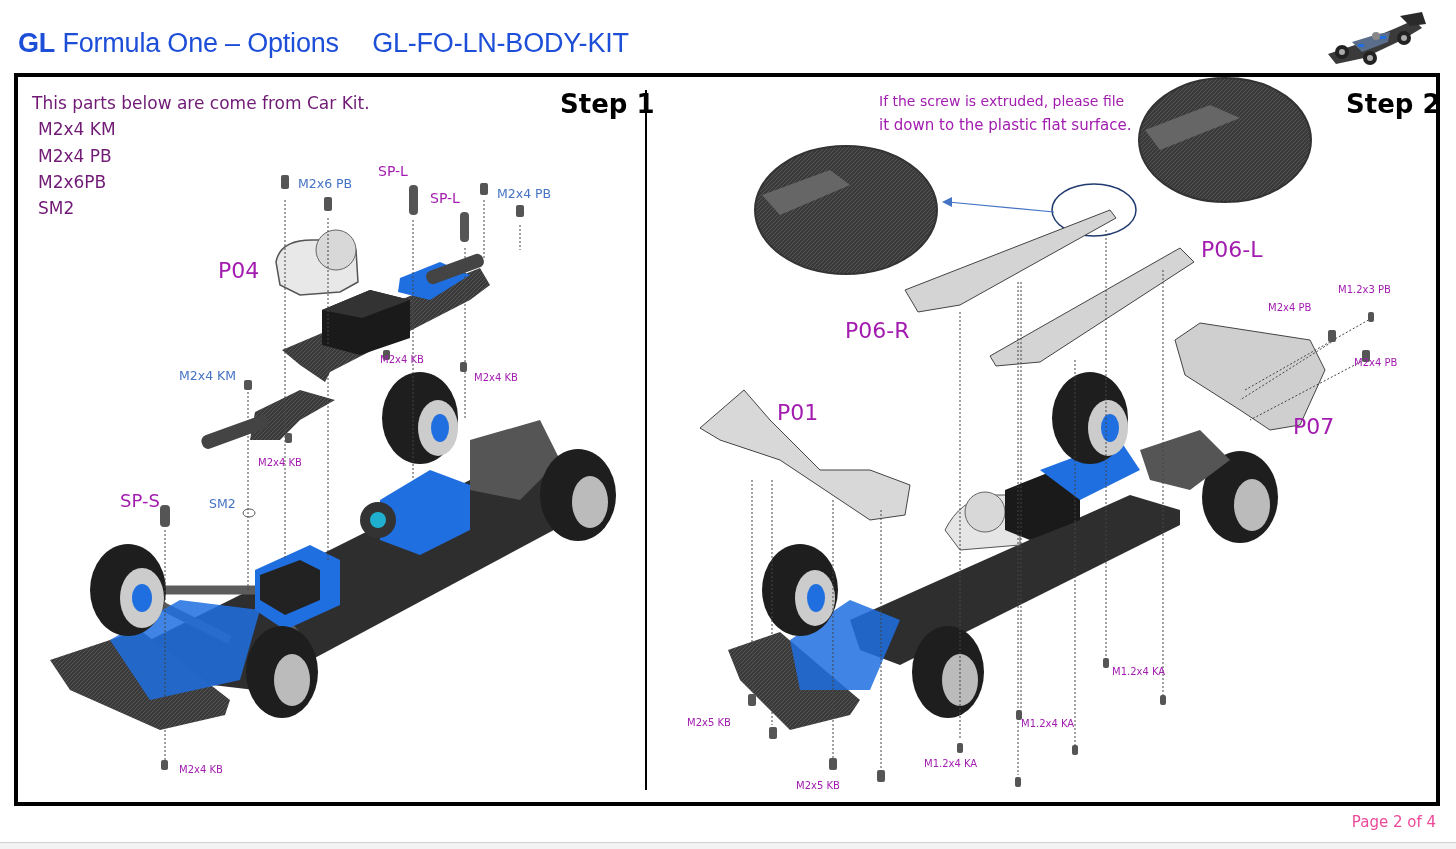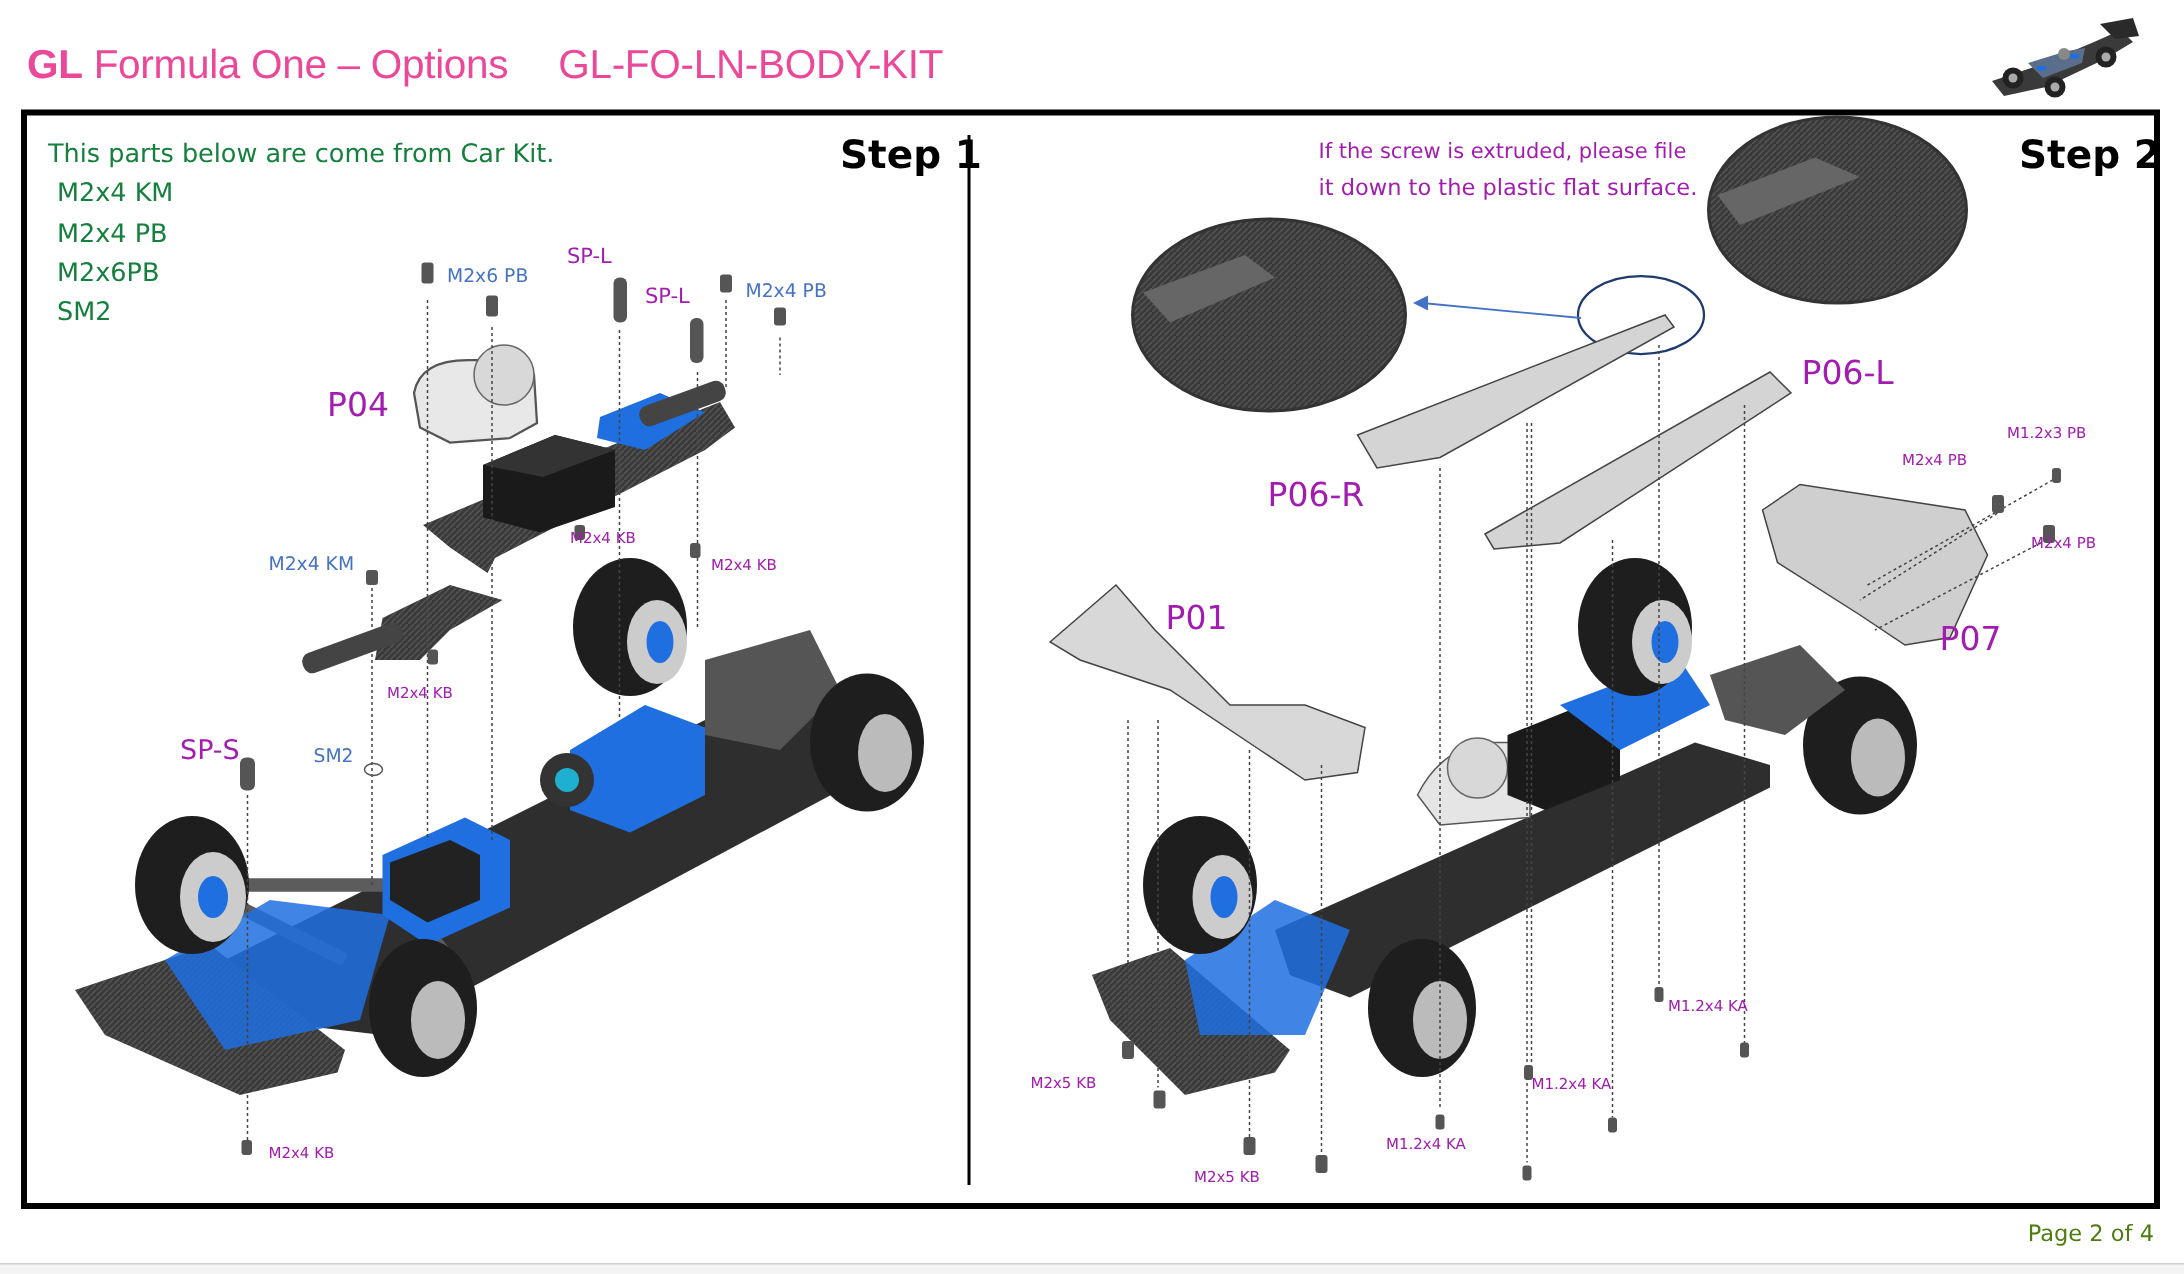--- a/index.html
+++ b/index.html
@@ -1,29 +1,29 @@
 <!DOCTYPE html>
 <html><head>
 <meta charset="utf-8">
 <style>
   html,body{margin:0;padding:0;background:#fff;}
   body{width:1456px;height:849px;position:relative;overflow:hidden;font-family:"Liberation Sans",sans-serif;}
-  .title{position:absolute;left:18px;top:28px;font-size:27px;color:#ec4899;white-space:nowrap;letter-spacing:-0.2px;}
+  .title{position:absolute;left:18px;top:28px;font-size:27px;color:#1d4ed8;white-space:nowrap;letter-spacing:-0.2px;}
   .title b{font-weight:bold;}
   .title .code{margin-left:26px;}
   .thumb{position:absolute;left:1318px;top:6px;width:112px;height:62px;}
   .frame{position:absolute;left:14px;top:73px;width:1426px;height:733px;border:4px solid #000;box-sizing:border-box;}
   .divider{position:absolute;left:645px;top:90px;width:2px;height:700px;background:#000;}
   .step{position:absolute;font-family:"DejaVu Sans",sans-serif;font-weight:bold;font-size:26px;color:#000;}
-  .note-blue{position:absolute;color:#15803d;font-family:"DejaVu Sans",sans-serif;}
+  .note-blue{position:absolute;color:#701a75;font-family:"DejaVu Sans",sans-serif;}
   .lbl{position:absolute;font-family:"DejaVu Sans",sans-serif;color:#a21caf;white-space:nowrap;}
   .lbl.sm{font-size:10px;}
   .lbl.part{font-size:22px;}
   .lbl.blue{color:#4472c4;font-size:12.5px;}
-  .footer{position:absolute;right:20px;top:813px;font-family:"DejaVu Sans",sans-serif;font-size:15px;color:#4d7c0f;}
+  .footer{position:absolute;right:20px;top:813px;font-family:"DejaVu Sans",sans-serif;font-size:15px;color:#ec4899;}
   .bottombar{position:absolute;left:0;top:842px;width:1456px;height:7px;background:#f3f3f3;border-top:1px solid #d0d0d0;}
   svg.draw{position:absolute;left:0;top:0;}
 </style>
 </head>
 <body>
 
 <div class="title">
   <b>GL</b>
   <span>Formula One – Options</span>
   <span class="code">GL-FO-LN-BODY-KIT</span>

